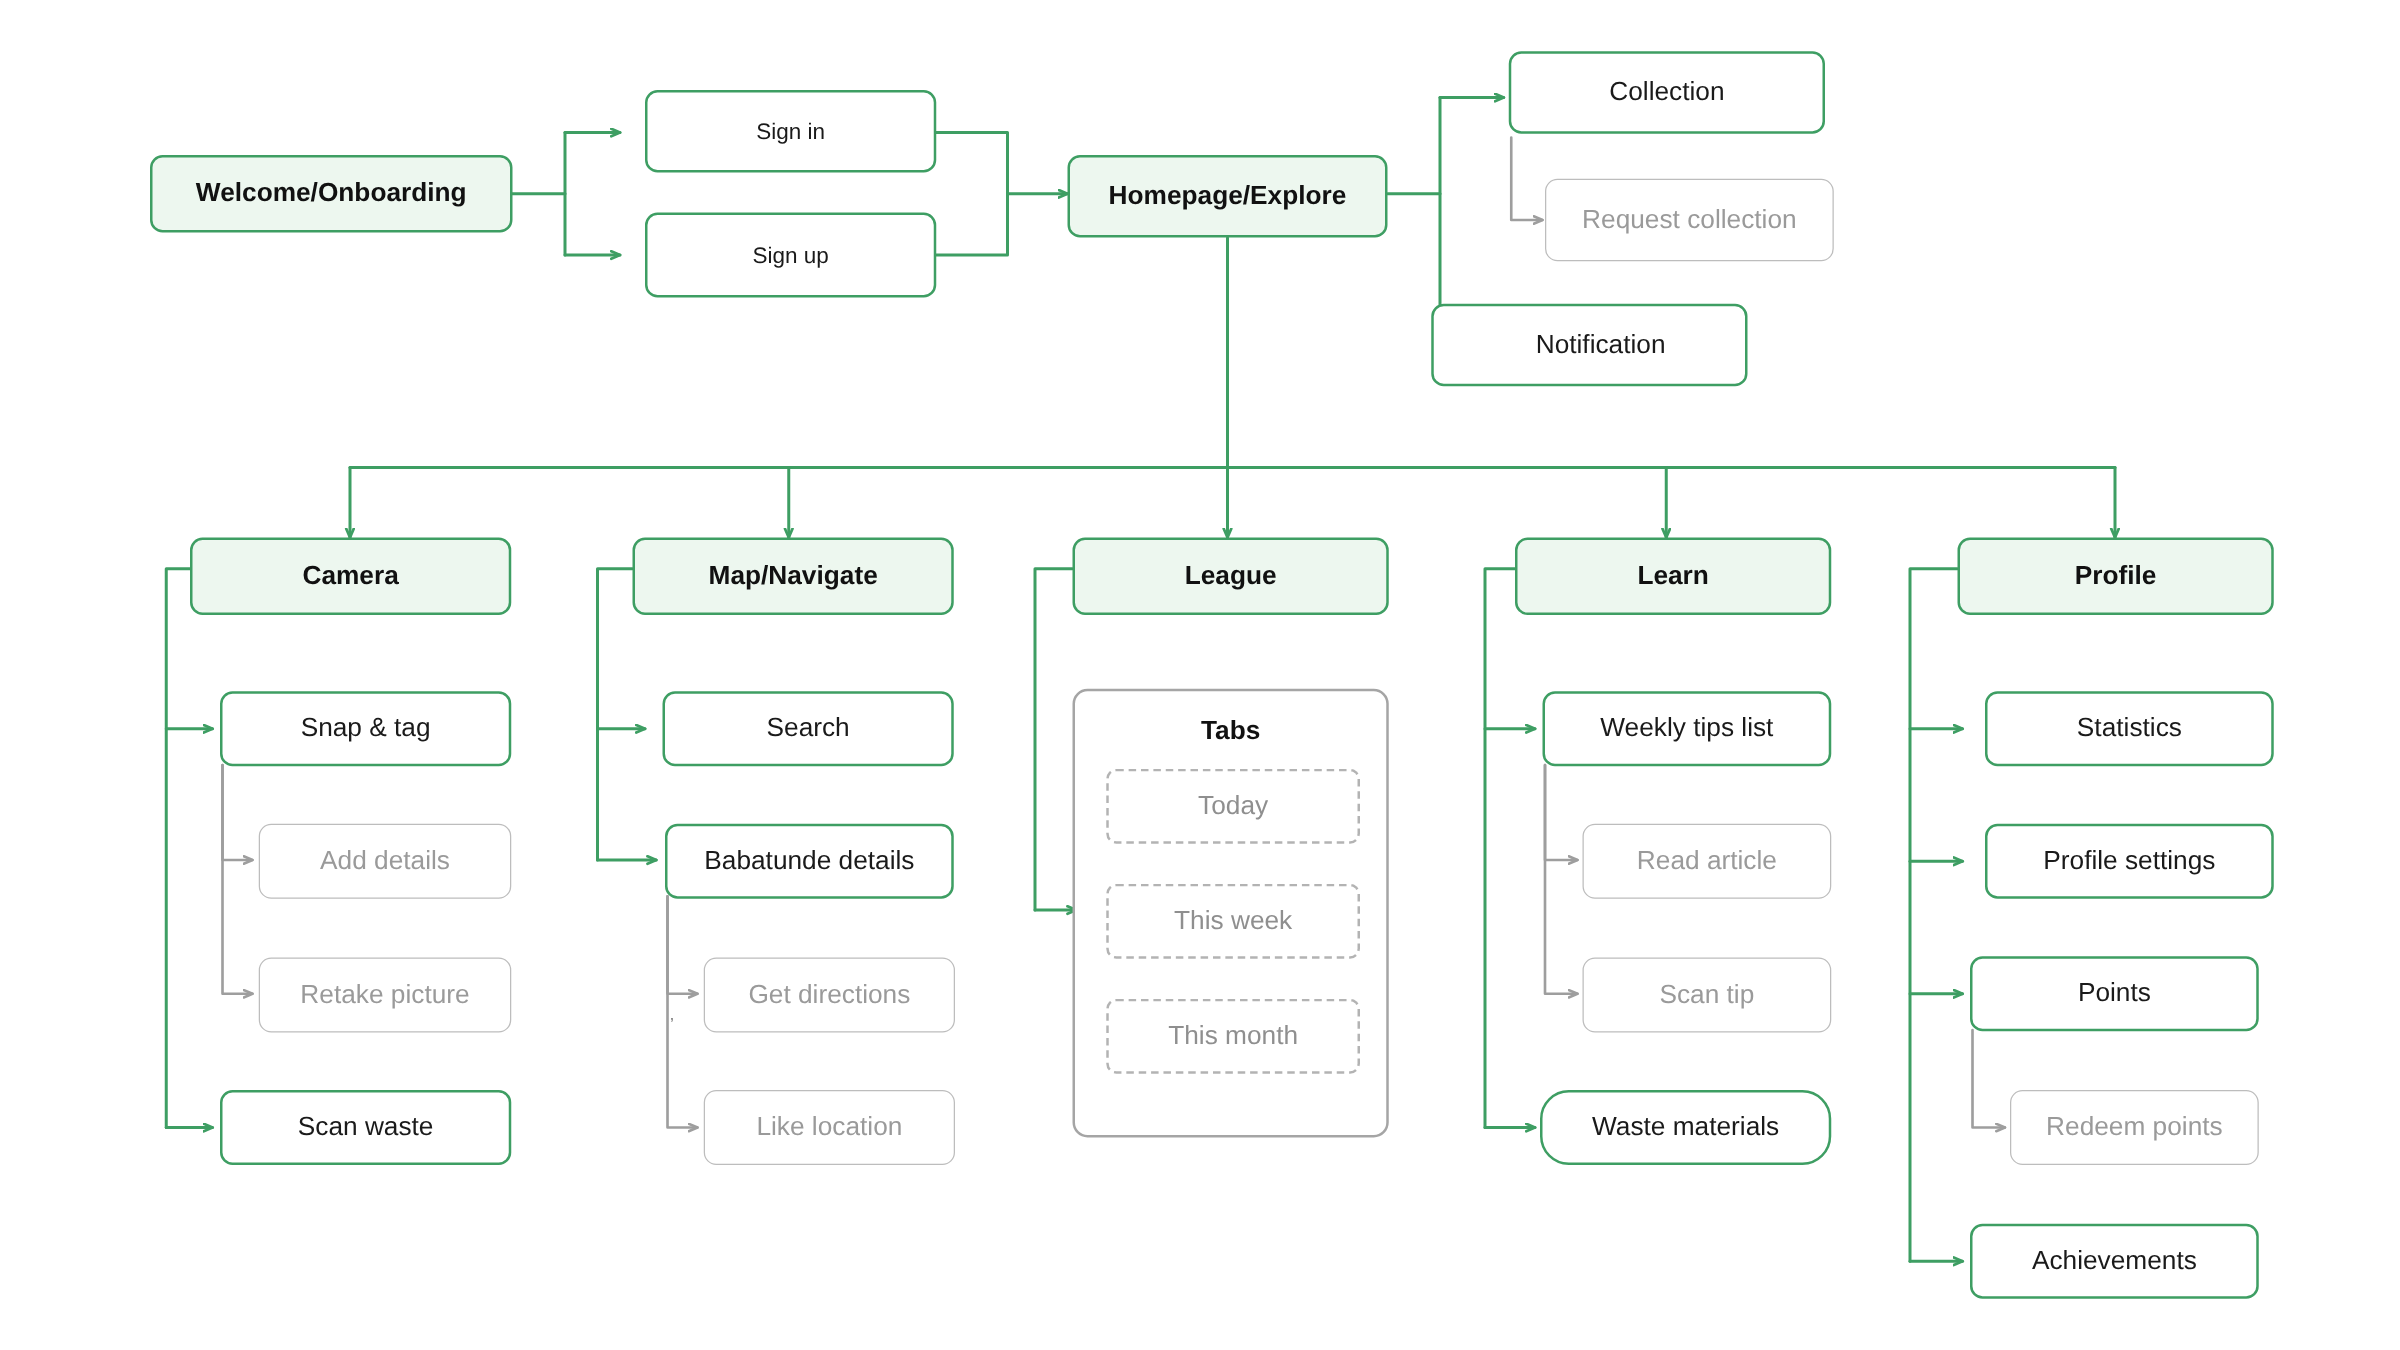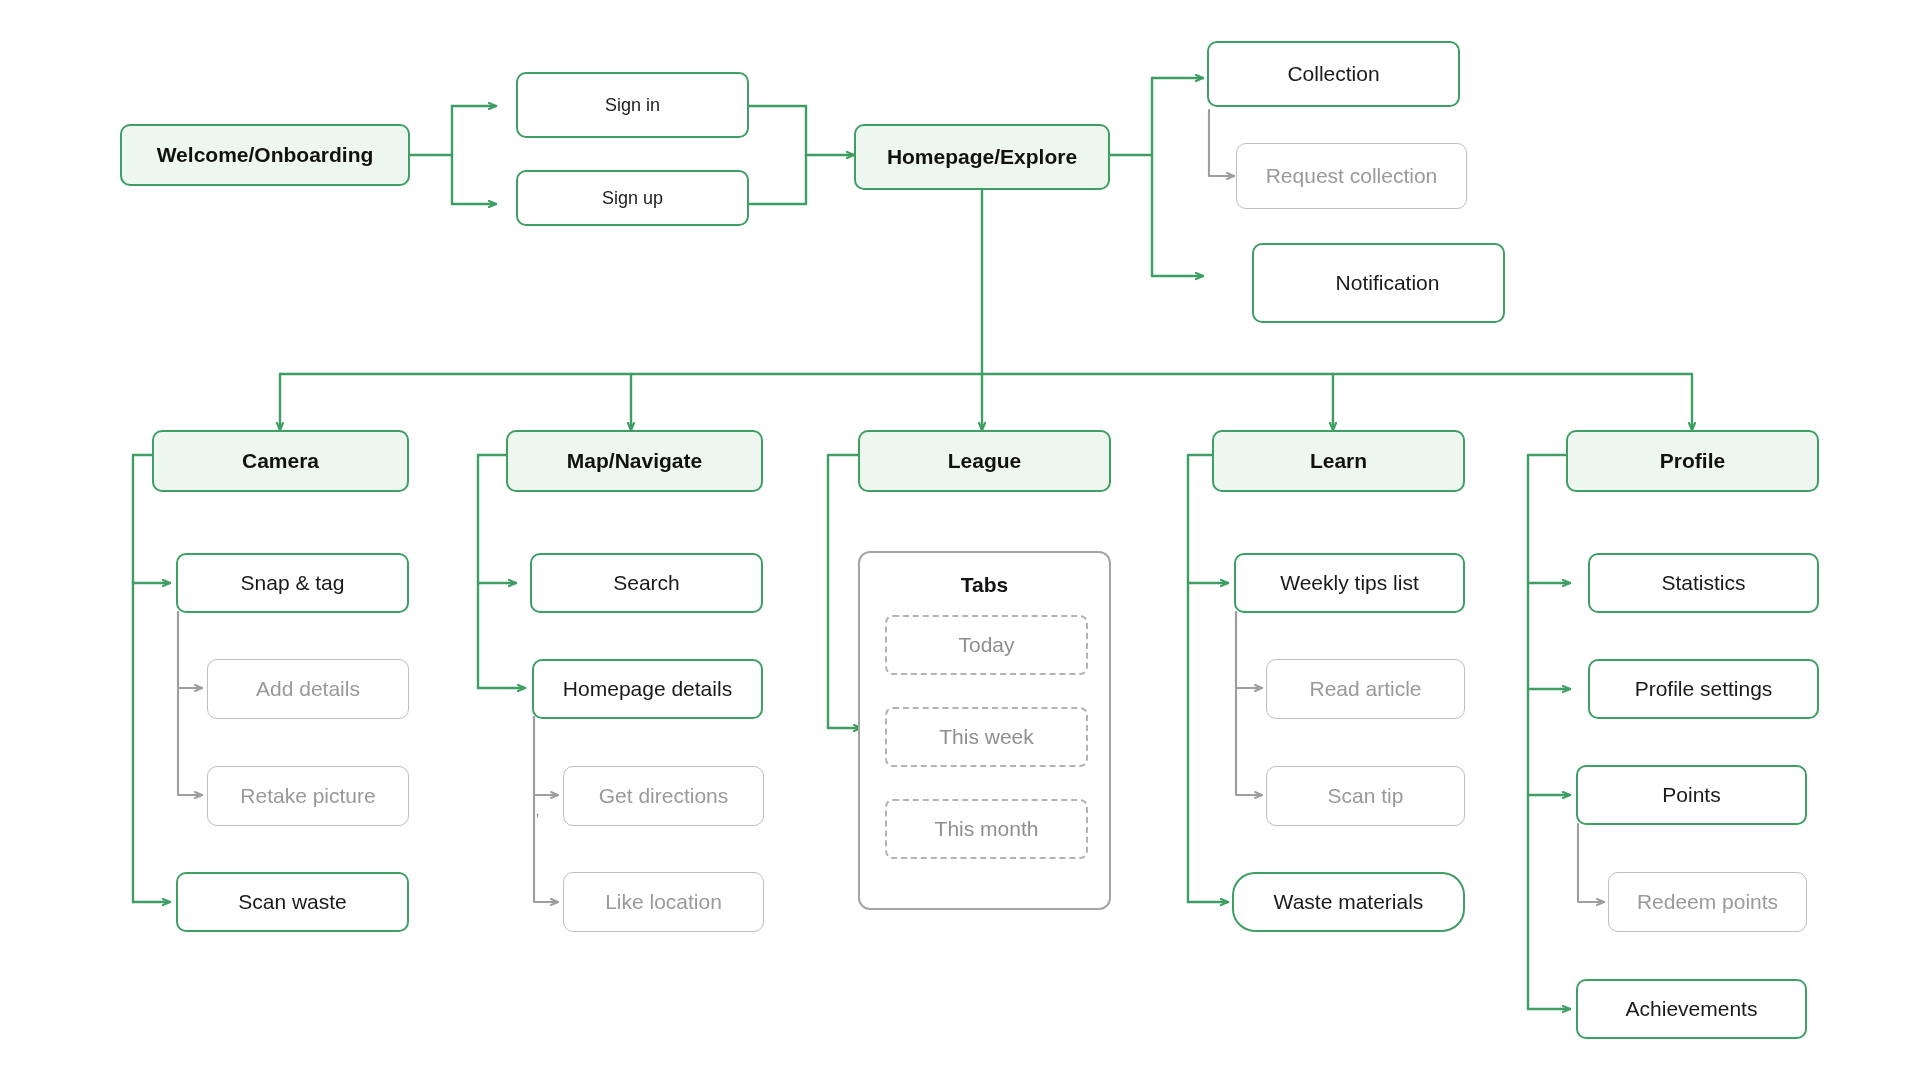--- a/index.html
+++ b/index.html
@@ -194,37 +194,37 @@
   </svg>
 
   <div class="node primary" style="left:120px; top:124px; width:290px; height:62px;">
     <span>Welcome/Onboarding</span>
   </div>
 
   <div class="node plain" style="left:516px; top:72px; width:233px; height:66px;">
     <span>Sign in</span>
   </div>
 
-  <div class="node plain" style="left:516px; top:170px; width:233px; height:56px;">
+  <div class="node plain" style="left:516px; top:170px; width:233px; height:68px;">
     <span>Sign up</span>
   </div>
 
   <div class="node primary" style="left:854px; top:124px; width:256px; height:66px;">
     <span>Homepage/Explore</span>
   </div>
 
   <div class="node secondary" style="left:1207px; top:41px; width:253px; height:66px;">
     <span>Collection</span>
   </div>
 
   <div class="node muted" style="left:1236px; top:143px; width:231px; height:66px;">
     <span>Request collection</span>
   </div>
 
-  <div class="node secondary" style="left:1252px; top:243px; width:253px; height:80px;padding-left:28px;">
+  <div class="node secondary" style="left:1145px; top:243px; width:253px; height:66px;padding-left:28px;">
     <span>Notification</span>
   </div>
 
   <div class="node primary" style="left:152px; top:430px; width:257px; height:62px;">
     <span>Camera</span>
   </div>
 
   <div class="node secondary" style="left:176px; top:553px; width:233px; height:60px;">
     <span>Snap &amp; tag</span>
   </div>
@@ -243,21 +243,21 @@
 
   <div class="node primary" style="left:506px; top:430px; width:257px; height:62px;">
     <span>Map/Navigate</span>
   </div>
 
   <div class="node secondary" style="left:530px; top:553px; width:233px; height:60px;">
     <span>Search</span>
   </div>
 
   <div class="node secondary" style="left:532px; top:659px; width:231px; height:60px;">
-    <span>Homepage details</span>
+    <span>Babatunde details</span>
   </div>
 
   <div class="node muted" style="left:563px; top:766px; width:201px; height:60px;">
     <span>Get directions</span>
   </div>
 
   <div class="node muted" style="left:563px; top:872px; width:201px; height:60px;">
     <span>Like location</span>
   </div>
 

